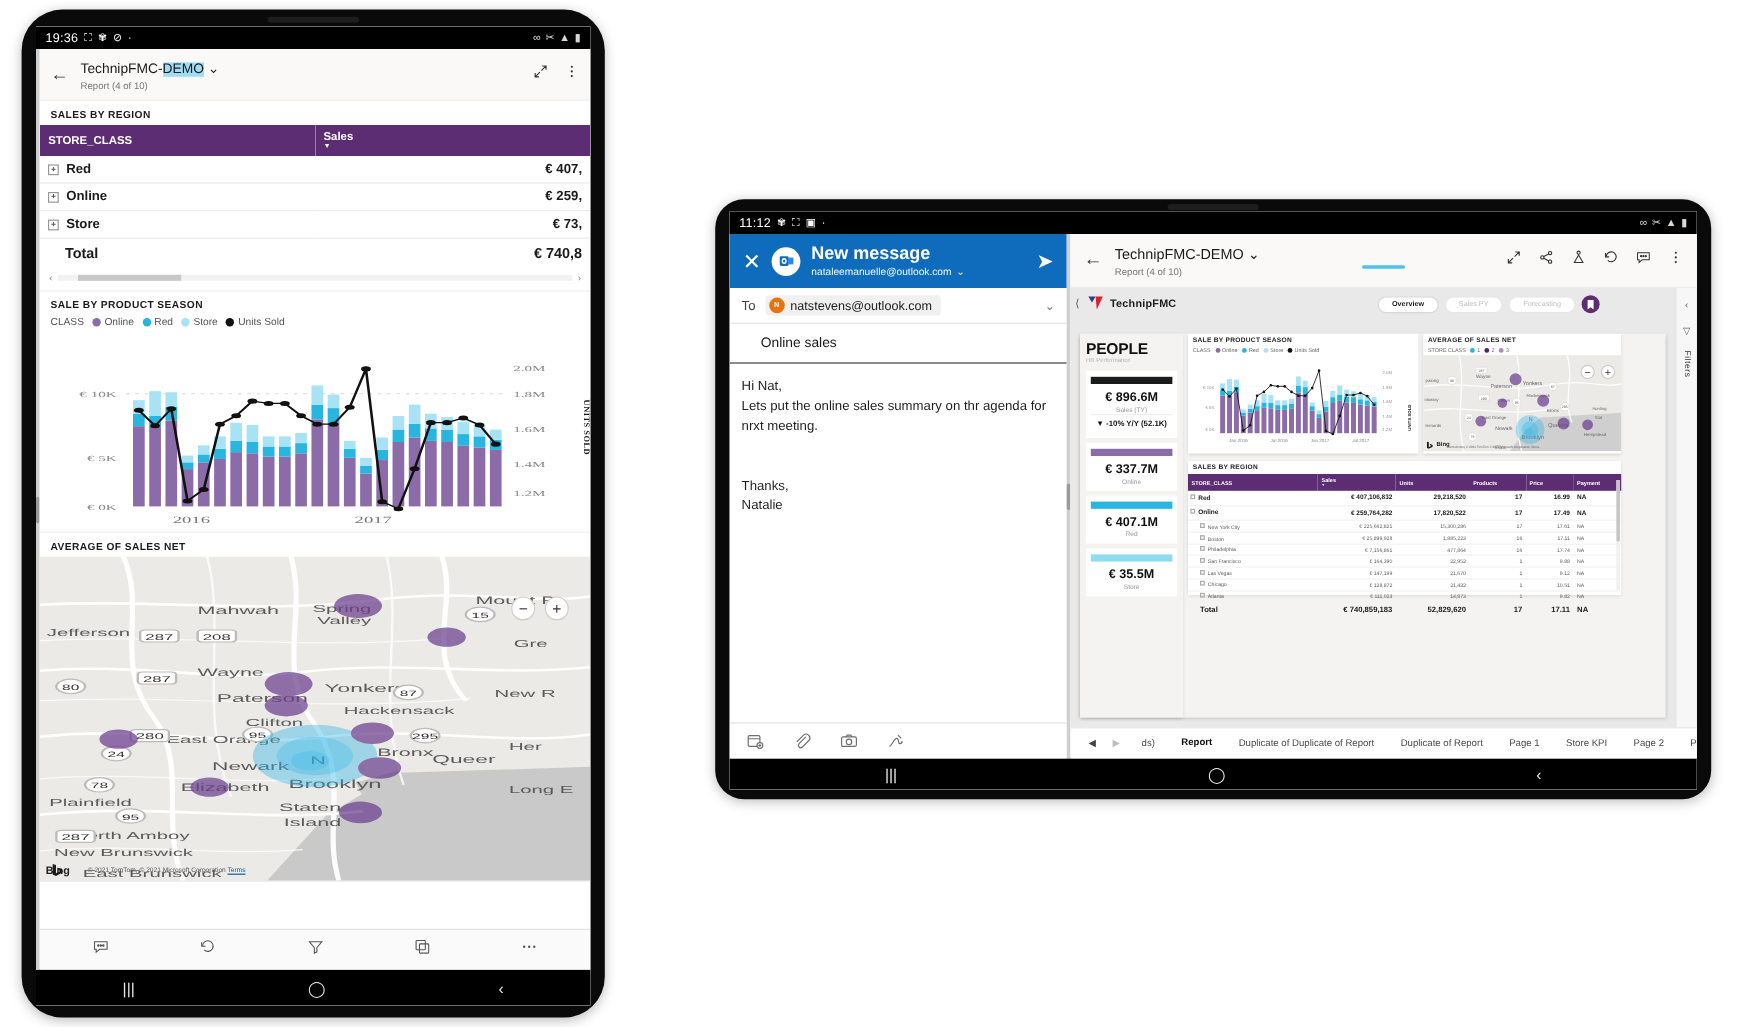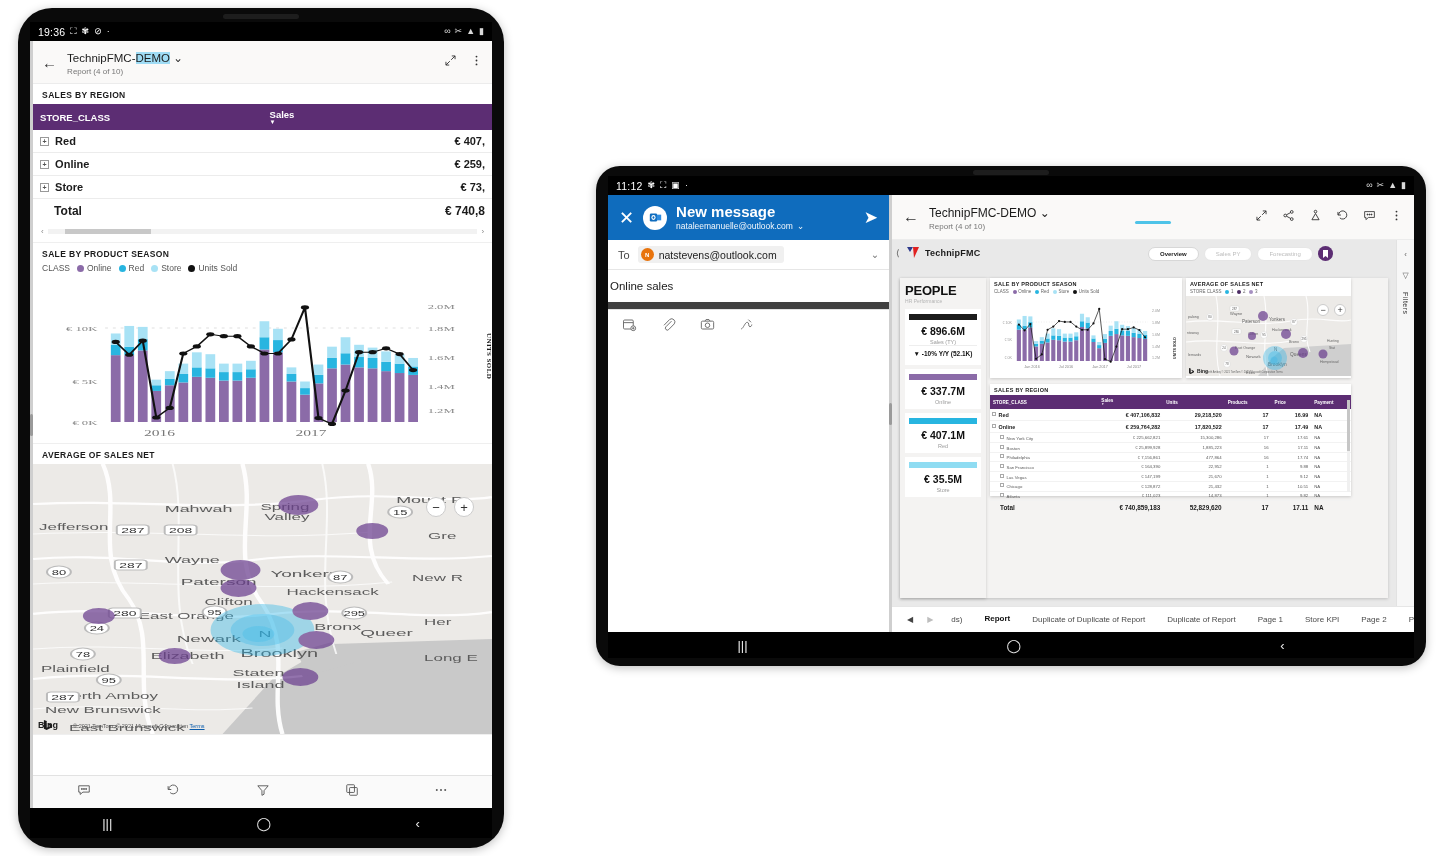--- a/index.html
+++ b/index.html
@@ -66,21 +66,21 @@
   .ol-to-label { font-size:11px; color:#444; }
   .ol-chip {
     display:flex; align-items:center; gap:5px; background:#f0f0f0;
     border-radius:3px; padding:2px 7px 2px 3px; font-size:10.5px; color:#222;
   }
   .ol-chip-av {
     width:13px; height:13px; border-radius:50%; background:#e8730c; color:#fff;
     font-size:6px; display:flex; align-items:center; justify-content:center; font-weight:700;
   }
   .ol-caret { margin-left:auto; color:#777; font-size:10px; }
-  .ol-subject { padding:10px 2px; font-size:11.5px; color:#1a1a1a; border-bottom:7px solid #404040; flex:0 0 auto; }
+  .ol-subject { padding:10px 26px; font-size:11.5px; color:#1a1a1a; border-bottom:1px solid #404040; flex:0 0 auto; }
   .ol-body { flex:1 1 auto; padding:11px 10px; font-size:11px; color:#1f1f1f; line-height:1.5; white-space:pre-line; overflow:hidden; }
   .ol-toolbar {
     border-top:1px solid #e2e2e2; display:flex; align-items:center;
     gap:24px; padding:7px 14px; flex:0 0 auto; background:#fff;
   }
   .ol-toolbar .tb-ic { color:#6e6e6e; display:flex; }
   .ol-toolbar .tb-ic svg { width:15px; height:15px; }
 
   
   .pbi-header {
@@ -687,20 +687,26 @@
         <div class="ol-to-row">
           <span class="ol-to-label">To</span>
           <span class="ol-chip">
             <span class="ol-chip-av">N</span>
             <span>natstevens@outlook.com</span>
           </span>
           <span class="ol-caret">⌄</span>
         </div>
 
         <div class="ol-subject">Online sales</div>
+        <div class="ol-body">Hi Nat,
+Lets put the online sales summary on thr agenda for nrxt meeting.
+
+
+Thanks,
+Natalie</div>
 
         <div class="ol-toolbar">
           <span class="tb-ic">
               <svg viewBox="0 0 20 20" fill="none" stroke="currentColor" stroke-width="1.3">
                 <rect x="2" y="4" width="13" height="12" rx="1.5"></rect>
                 <path d="M2 7.5h13"></path>
                 <circle cx="15" cy="15" r="3.2" fill="#fff"></circle>
                 <path d="M15 13.4v3.2M13.4 15h3.2"></path>
               </svg>
             </span>

